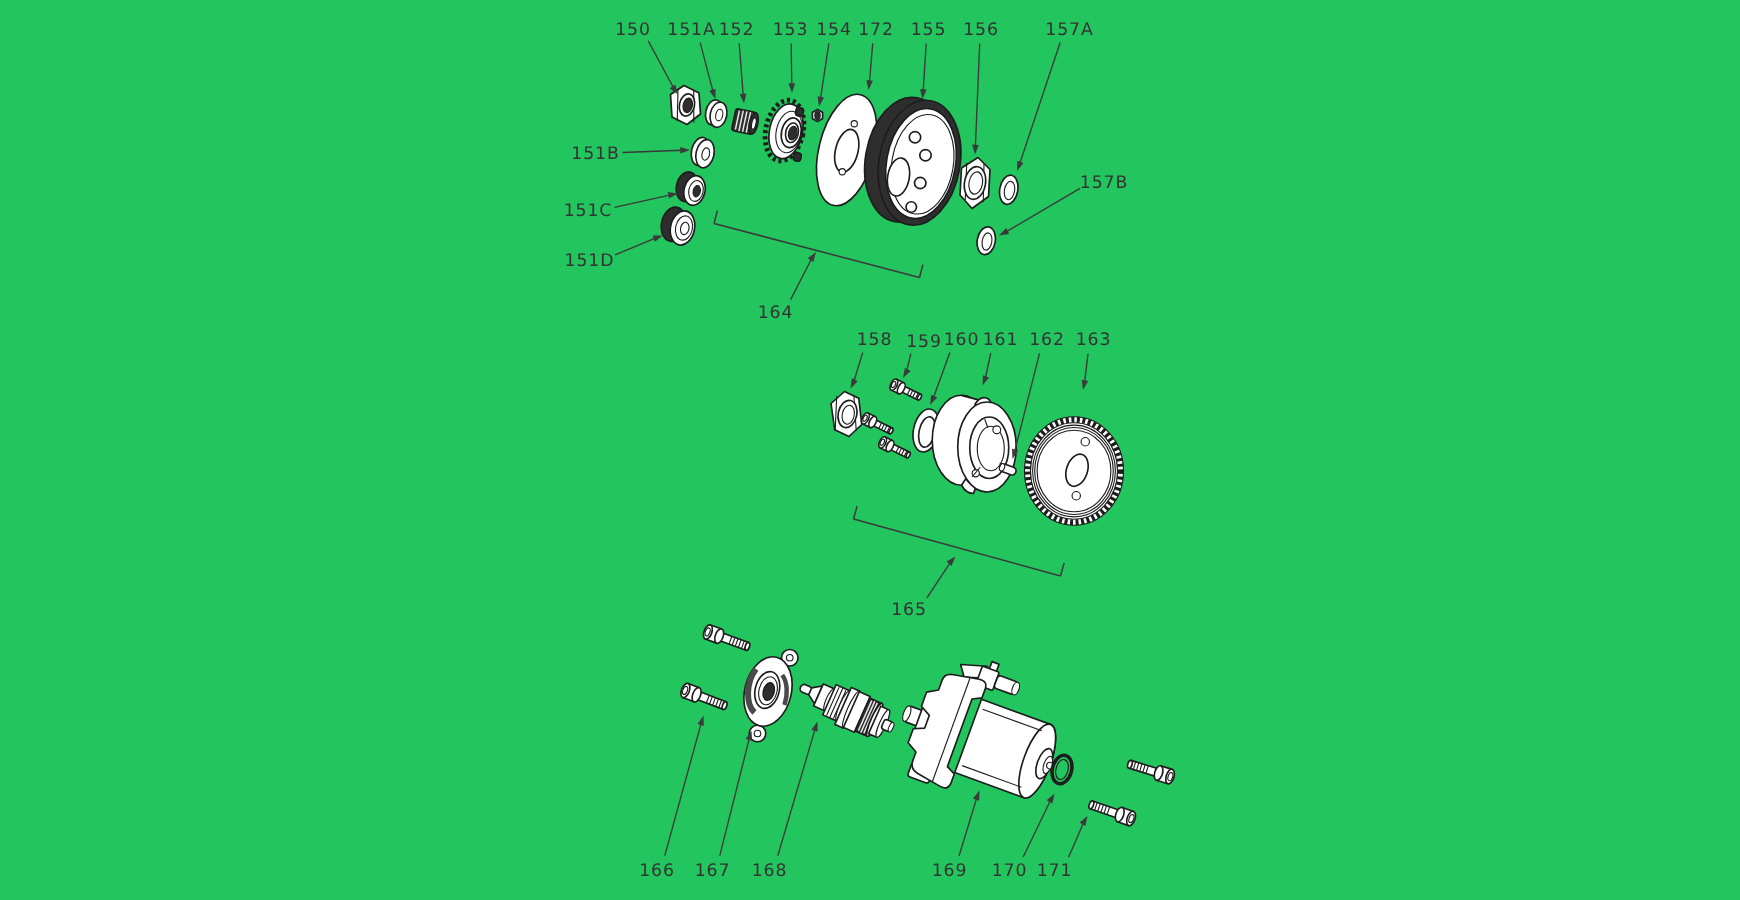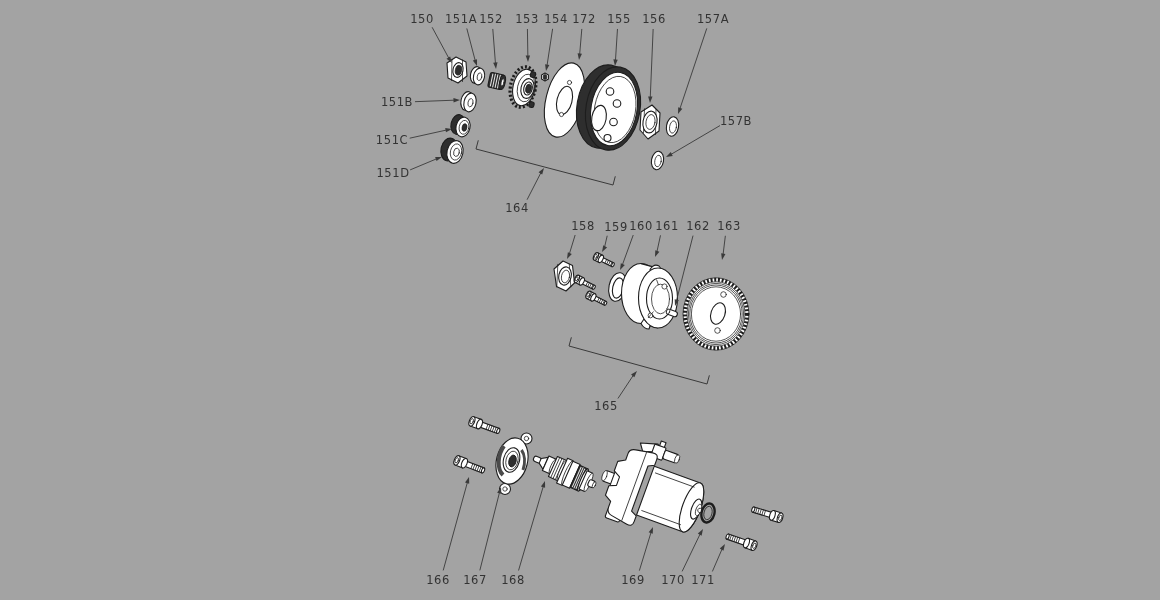--- a/index.html
+++ b/index.html
@@ -1,16 +1,16 @@
 <!DOCTYPE html>
 <html><head>
 <meta charset="utf-8">
 <style>
   html,body{margin:0;padding:0;background:#ffffff;}
-  .stage{position:relative;width:1160px;height:600px;background:#a3a3a3;overflow:hidden;}
+  .stage{position:relative;width:1160px;height:600px;background:#22c55e;overflow:hidden;}
   svg{display:block;}
   .p{fill:#ffffff;stroke:#1d1d1d;stroke-width:1.1;stroke-linejoin:round;stroke-linecap:round;}
   .thin{stroke-width:0.75;}
   .dk{fill:#2e2e2e;}
   .nf{fill:none;}
   .callout-text{font-family:"DejaVu Sans","Liberation Sans",sans-serif;font-size:11.5px;letter-spacing:0.6px;}
   .leader{stroke-width:0.9;fill:none;}
 </style>
 </head>
 <body>

